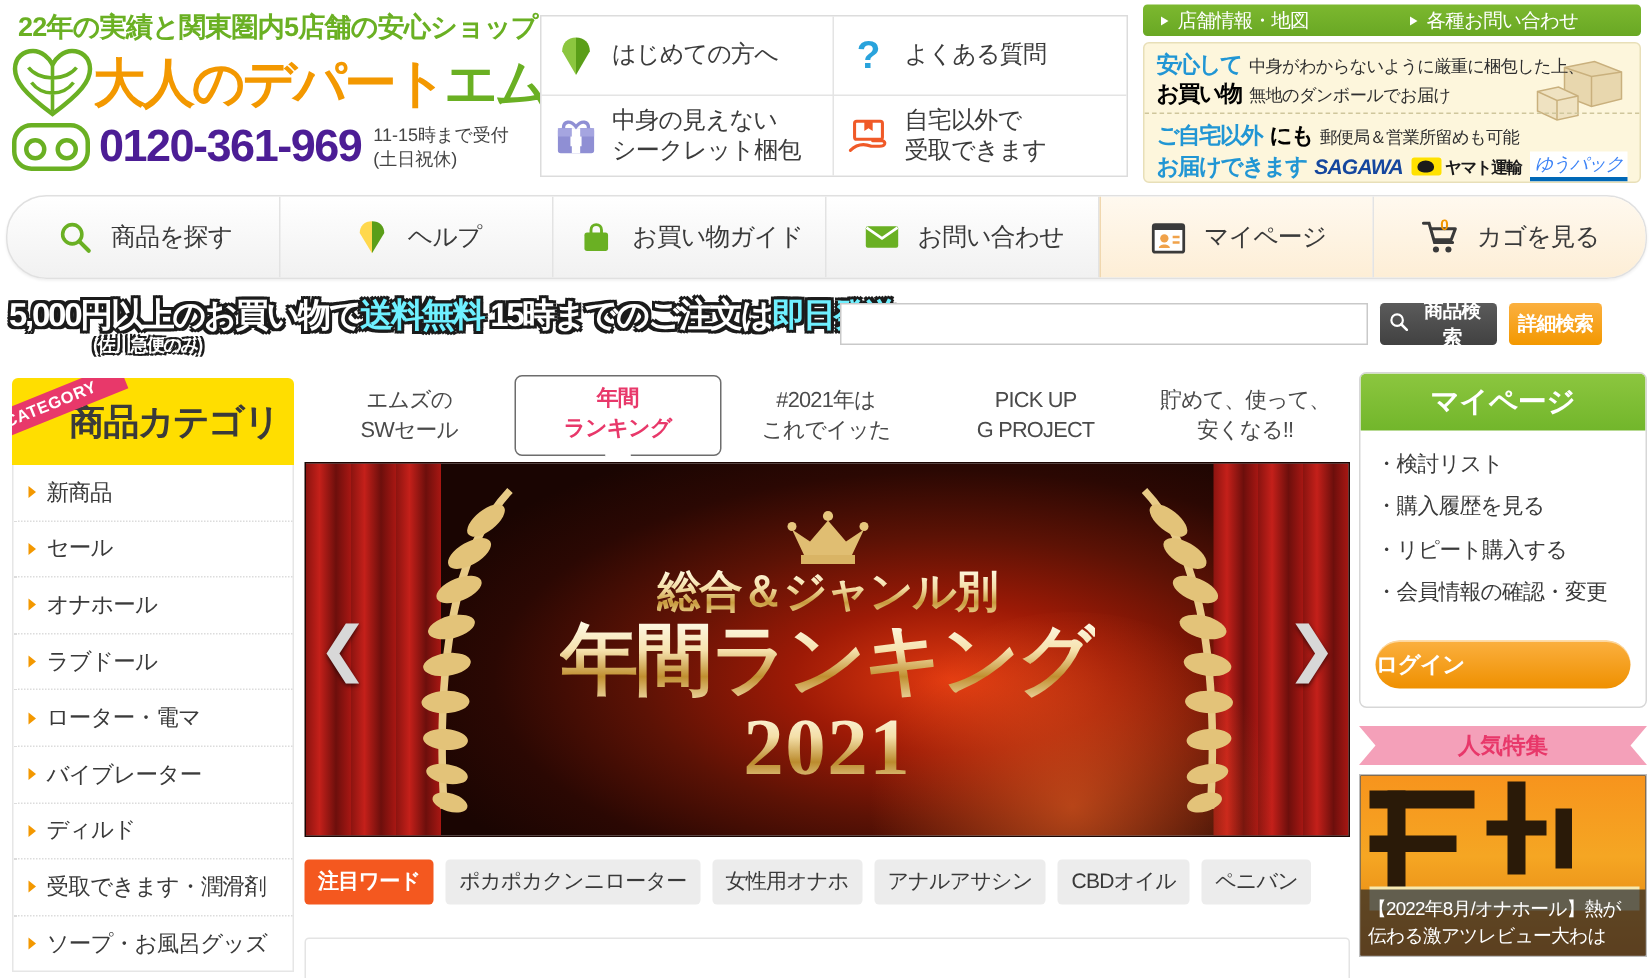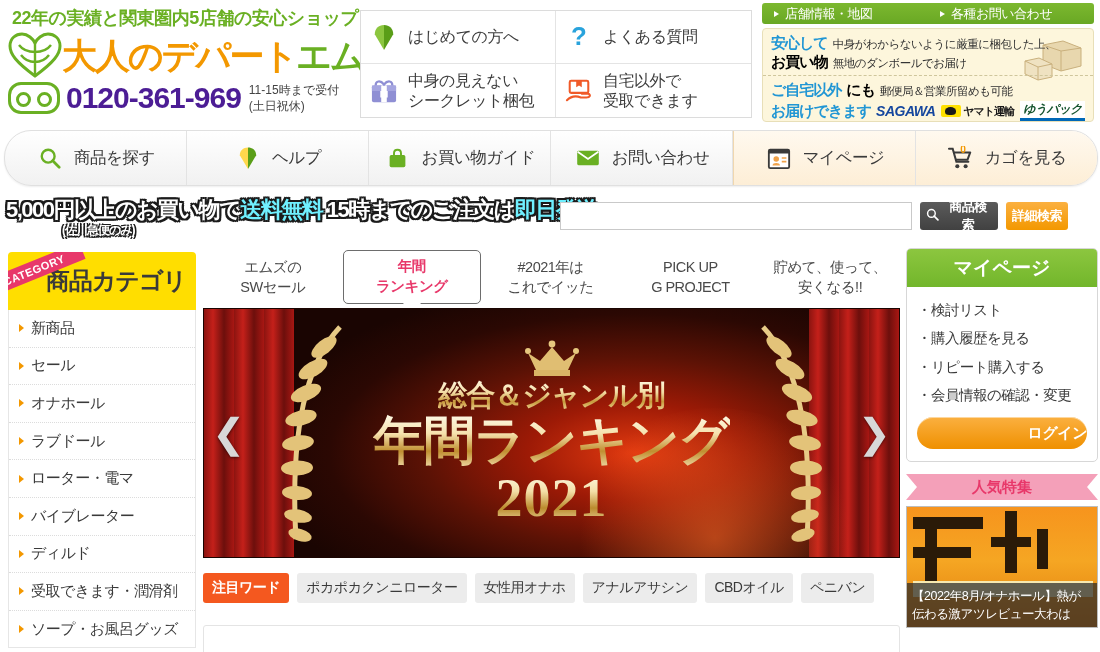--- a/index.html
+++ b/index.html
@@ -67,21 +67,21 @@
   .dl-blk{font-size:15px;font-weight:bold;color:#000000;letter-spacing:-1px;}
   .dl-sm{font-size:11.5px;color:#2f2f2f;letter-spacing:-0.5px;}
   .box-img{position:absolute;right:8px;top:6px;width:66px;height:46px;}
   .carriers{display:flex;align-items:center;gap:6px;margin-top:1px;}
   .c-sagawa{font-size:14px;font-weight:bold;color:#15479e;font-style:italic;letter-spacing:-0.5px;}
   .c-yamato{display:flex;align-items:center;gap:2px;}
   .yam-box{width:20px;height:12px;background:#ffe100;border-radius:2px;position:relative;}
   .yam-box:after{content:"";position:absolute;left:4px;top:2px;width:11px;height:8px;background:#1a1a1a;
     border-radius:50% 50% 40% 40%;}
   .c-yamato span{font-size:11px;font-weight:bold;color:#1a1a1a;letter-spacing:-1px;}
-  .c-yupack{font-size:12px;font-weight:bold;color:#14532d;background:#fff;
+  .c-yupack{font-size:12px;font-weight:normal;color:#3b82f6;background:#fff;
     border-bottom:3px solid #0068b7;padding:0 3px;font-style:italic;letter-spacing:-0.5px;}
 
   
   .mainnav{
     position:absolute;left:4px;top:130px;width:1092px;height:54px;
     background:linear-gradient(#ffffff,#f1f1f1);
     border:1px solid #e0e0e0;border-radius:27px;
     display:flex;align-items:stretch;box-shadow:0 1px 2px rgba(0,0,0,.07);
     overflow:hidden;
   }
@@ -205,22 +205,22 @@
   .below-box{margin-top:22px;height:40px;border:1px solid #e4e4e4;border-radius:3px;background:#fff;}
 
   
   .rightcol{position:absolute;left:906px;top:248px;width:192px;}
   .mp-box{border:1px solid #d7d7d7;border-radius:5px;overflow:hidden;background:#fff;}
   .mp-head{height:38px;background:linear-gradient(#8cc63f,#72b62b);display:flex;align-items:center;justify-content:center;}
   .mp-head span{font-size:19px;font-weight:bold;color:#fff;letter-spacing:0px;}
   .mp-body{padding:9px 10px 12px 10px;}
   .mp-link{font-size:14.5px;color:#3a3a3a;letter-spacing:-0.5px;line-height:1.95;cursor:pointer;}
   .mp-login{
-    margin-top:8px;height:32px;border-radius:16px;background:linear-gradient(#fbb040,#ef9000);
-    display:flex;align-items:center;justify-content:flex-end;cursor:pointer;
+    margin-top:18px;height:32px;border-radius:16px;background:linear-gradient(#fbb040,#ef9000);
+    display:flex;align-items:center;justify-content:flex-start;cursor:pointer;
     box-shadow:inset 0 1px 0 rgba(255,255,255,.5);
   }
   .mp-login span{font-size:15px;font-weight:bold;color:#fff;letter-spacing:-0.5px;}
 
   .feat{margin-top:12px;}
   .feat-ribbon{position:relative;height:26px;background:#f4a0b9;display:flex;align-items:center;justify-content:center;}
   .feat-ribbon:before,.feat-ribbon:after{
     content:"";position:absolute;top:0;width:0;height:0;border-top:13px solid transparent;border-bottom:13px solid transparent;
   }
   .feat-ribbon:before{left:0;border-left:11px solid #fff;}

